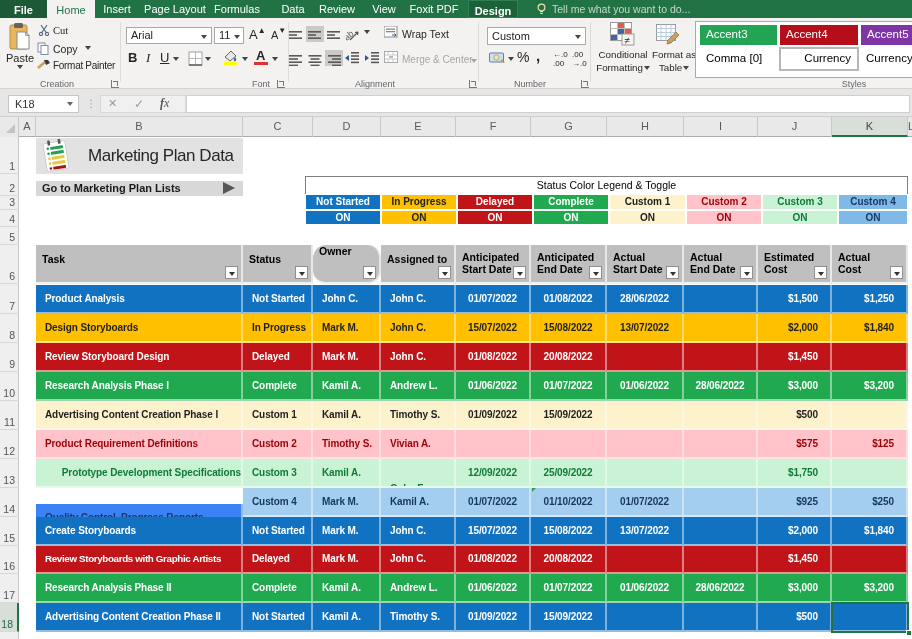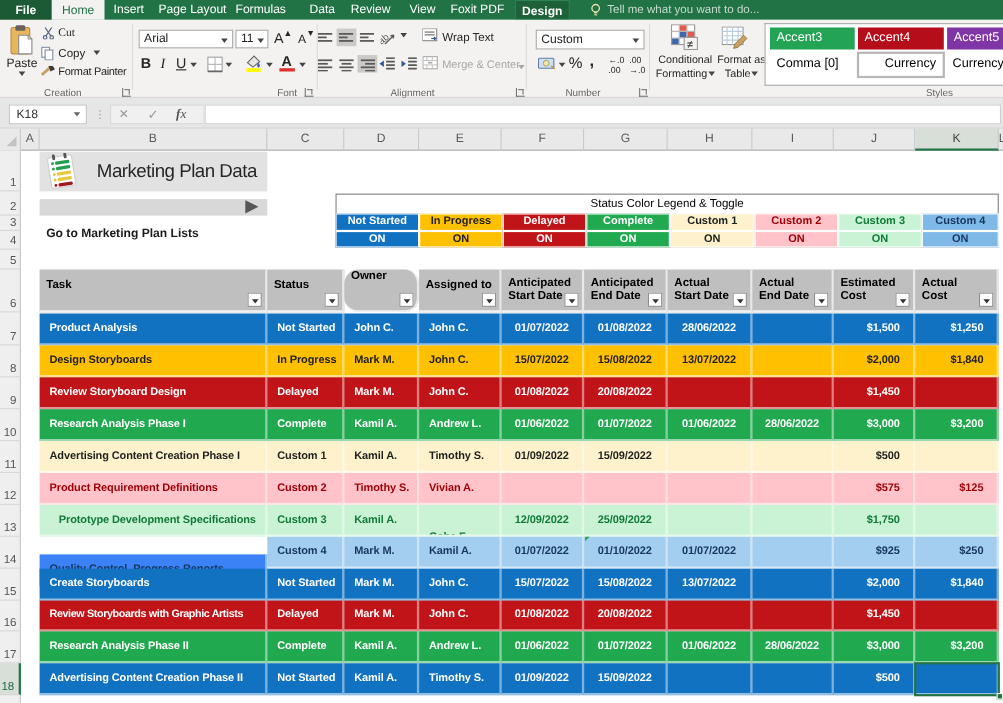--- a/index.html
+++ b/index.html
@@ -289,21 +289,21 @@
 <circle cx="8" cy="18.6" r="1.3" fill="#E8C93E"></circle>
       <rect x="10.4" y="17.2" width="13" height="3" rx="1" fill="#E8C93E"></rect>
 <circle cx="8" cy="23.6" r="1.3" fill="#E8C93E"></circle>
       <rect x="10.4" y="22.2" width="13" height="3" rx="1" fill="#E8C93E"></rect>
 <circle cx="8" cy="28.6" r="1.3" fill="#A01818"></circle>
       <rect x="10.4" y="27.2" width="13" height="3" rx="1" fill="#A01818"></rect>
 </g>
   </svg>
 <div class="ab" style="left:88px;top:146px;font-size:17px;letter-spacing:-0.45px;color:#262626;">Marketing Plan Data</div>
 <div class="ab" style="left:36px;top:181px;width:207px;height:15px;background:#D8D8D8;"></div>
-<div class="ab" style="left:42px;top:182px;font-size:11px;font-weight:bold;color:#1a1a1a;margin-top:24px;">Go to Marketing Plan Lists</div>
+<div class="ab" style="left:42px;top:182px;font-size:11px;font-weight:bold;color:#1a1a1a;">Go to Marketing Plan Lists</div>
 <div class="ab" style="left:223px;top:182px;width:0;height:0;border-top:6.5px solid transparent;border-bottom:6.5px solid transparent;border-left:12px solid #565656;"></div>
 <div class="ab" style="left:305px;top:176px;width:603px;height:49px;border:1px solid #808080;background:#fff;"></div>
 <div class="ab" style="left:305px;top:177px;width:603px;height:17px;font-size:10.5px;color:#000;text-align:center;line-height:16px;">Status Color Legend &amp; Toggle</div>
 <div class="ab" style="left:305px;top:194px;width:76px;height:16px;background:#1272C2;border:1px solid #fff;color:#fff;font-size:10px;font-weight:bold;text-align:center;line-height:14px;">Not Started</div>
 <div class="ab" style="left:305px;top:210px;width:76px;height:15px;background:#1272C2;border:1px solid #fff;color:#fff;font-size:10px;font-weight:bold;text-align:center;line-height:13px;">ON</div>
 <div class="ab" style="left:381px;top:194px;width:76px;height:16px;background:#FFC000;border:1px solid #fff;color:#222;font-size:10px;font-weight:bold;text-align:center;line-height:14px;">In Progress</div>
 <div class="ab" style="left:381px;top:210px;width:76px;height:15px;background:#FFC000;border:1px solid #fff;color:#222;font-size:10px;font-weight:bold;text-align:center;line-height:13px;">ON</div>
 <div class="ab" style="left:457px;top:194px;width:76px;height:16px;background:#C11418;border:1px solid #fff;color:#fff;font-size:10px;font-weight:bold;text-align:center;line-height:14px;">Delayed</div>
 <div class="ab" style="left:457px;top:210px;width:76px;height:15px;background:#C11418;border:1px solid #fff;color:#fff;font-size:10px;font-weight:bold;text-align:center;line-height:13px;">ON</div>
 <div class="ab" style="left:533px;top:194px;width:76px;height:16px;background:#21A94F;border:1px solid #fff;color:#fff;font-size:10px;font-weight:bold;text-align:center;line-height:14px;">Complete</div>
@@ -379,21 +379,21 @@
 <div class="ab" style="left:36px;top:430px;width:207px;height:29px;background:#FFC3C9;color:#9C0006;font-size:10px;letter-spacing:-0.1px;font-weight:bold;border-right:2px solid rgba(255,255,255,0.45);border-bottom:2px solid rgba(255,255,255,0.55);padding:0 0 0 9px;text-align:left;white-space:nowrap;overflow:hidden;line-height:27px;">Product Requirement Definitions</div>
 <div class="ab" style="left:243px;top:430px;width:70px;height:29px;background:#FFC3C9;color:#9C0006;font-size:10px;letter-spacing:-0.1px;font-weight:bold;border-right:2px solid rgba(255,255,255,0.45);border-bottom:2px solid rgba(255,255,255,0.55);padding:0 0 0 9px;text-align:left;white-space:nowrap;overflow:hidden;line-height:27px;">Custom 2</div>
 <div class="ab" style="left:313px;top:430px;width:68px;height:29px;background:#FFC3C9;color:#9C0006;font-size:10px;letter-spacing:-0.1px;font-weight:bold;border-right:2px solid rgba(255,255,255,0.45);border-bottom:2px solid rgba(255,255,255,0.55);padding:0 0 0 9px;text-align:left;white-space:nowrap;overflow:hidden;line-height:27px;">Timothy S.</div>
 <div class="ab" style="left:381px;top:430px;width:75px;height:29px;background:#FFC3C9;color:#9C0006;font-size:10px;letter-spacing:-0.1px;font-weight:bold;border-right:2px solid rgba(255,255,255,0.45);border-bottom:2px solid rgba(255,255,255,0.55);padding:0 0 0 9px;text-align:left;white-space:nowrap;overflow:hidden;line-height:27px;">Vivian A.</div>
 <div class="ab" style="left:456px;top:430px;width:75px;height:29px;background:#FFC3C9;color:#9C0006;font-size:10px;letter-spacing:-0.1px;font-weight:bold;border-right:2px solid rgba(255,255,255,0.45);border-bottom:2px solid rgba(255,255,255,0.55);padding:0;text-align:center;white-space:nowrap;overflow:hidden;line-height:27px;"></div>
 <div class="ab" style="left:531px;top:430px;width:76px;height:29px;background:#FFC3C9;color:#9C0006;font-size:10px;letter-spacing:-0.1px;font-weight:bold;border-right:2px solid rgba(255,255,255,0.45);border-bottom:2px solid rgba(255,255,255,0.55);padding:0;text-align:center;white-space:nowrap;overflow:hidden;line-height:27px;"></div>
 <div class="ab" style="left:607px;top:430px;width:77px;height:29px;background:#FFC3C9;color:#9C0006;font-size:10px;letter-spacing:-0.1px;font-weight:bold;border-right:2px solid rgba(255,255,255,0.45);border-bottom:2px solid rgba(255,255,255,0.55);padding:0;text-align:center;white-space:nowrap;overflow:hidden;line-height:27px;"></div>
 <div class="ab" style="left:684px;top:430px;width:74px;height:29px;background:#FFC3C9;color:#9C0006;font-size:10px;letter-spacing:-0.1px;font-weight:bold;border-right:2px solid rgba(255,255,255,0.45);border-bottom:2px solid rgba(255,255,255,0.55);padding:0;text-align:center;white-space:nowrap;overflow:hidden;line-height:27px;"></div>
 <div class="ab" style="left:758px;top:430px;width:74px;height:29px;background:#FFC3C9;color:#9C0006;font-size:10px;letter-spacing:-0.1px;font-weight:bold;border-right:2px solid rgba(255,255,255,0.45);border-bottom:2px solid rgba(255,255,255,0.55);padding:0 12px 0 0;text-align:right;white-space:nowrap;overflow:hidden;line-height:27px;">$575</div>
 <div class="ab" style="left:832px;top:430px;width:76px;height:29px;background:#FFC3C9;color:#9C0006;font-size:10px;letter-spacing:-0.1px;font-weight:bold;border-right:2px solid rgba(255,255,255,0.45);border-bottom:2px solid rgba(255,255,255,0.55);padding:0 12px 0 0;text-align:right;white-space:nowrap;overflow:hidden;line-height:27px;">$125</div>
-<div class="ab" style="left:36px;top:459px;width:207px;height:29px;background:#C9F3D4;color:#117A38;font-size:10px;letter-spacing:-0.1px;font-weight:bold;border-right:2px solid rgba(255,255,255,0.45);border-bottom:2px solid rgba(255,255,255,0.55);padding:0 0 0 9px;text-align:center;white-space:nowrap;overflow:hidden;line-height:27px;">Prototype Development Specifications</div>
+<div class="ab" style="left:36px;top:459px;width:207px;height:29px;background:#C9F3D4;color:#117A38;font-size:10px;letter-spacing:-0.1px;font-weight:bold;border-right:2px solid rgba(255,255,255,0.45);border-bottom:2px solid rgba(255,255,255,0.55);padding:0 0 0 9px;text-align:right;white-space:nowrap;overflow:hidden;line-height:27px;">Prototype Development Specifications</div>
 <div class="ab" style="left:243px;top:459px;width:70px;height:29px;background:#C9F3D4;color:#117A38;font-size:10px;letter-spacing:-0.1px;font-weight:bold;border-right:2px solid rgba(255,255,255,0.45);border-bottom:2px solid rgba(255,255,255,0.55);padding:0 0 0 9px;text-align:left;white-space:nowrap;overflow:hidden;line-height:27px;">Custom 3</div>
 <div class="ab" style="left:313px;top:459px;width:68px;height:29px;background:#C9F3D4;color:#117A38;font-size:10px;letter-spacing:-0.1px;font-weight:bold;border-right:2px solid rgba(255,255,255,0.45);border-bottom:2px solid rgba(255,255,255,0.55);padding:0 0 0 9px;text-align:left;white-space:nowrap;overflow:hidden;line-height:27px;">Kamil A.</div>
 <div class="ab" style="left:381px;top:459px;width:75px;height:29px;background:#C9F3D4;color:#117A38;font-size:10px;letter-spacing:-0.1px;font-weight:bold;border-right:2px solid rgba(255,255,255,0.45);border-bottom:2px solid rgba(255,255,255,0.55);padding:16px 0 0 9px;text-align:left;white-space:nowrap;overflow:hidden;line-height:27px;">Gabe F.</div>
 <div class="ab" style="left:456px;top:459px;width:75px;height:29px;background:#C9F3D4;color:#117A38;font-size:10px;letter-spacing:-0.1px;font-weight:bold;border-right:2px solid rgba(255,255,255,0.45);border-bottom:2px solid rgba(255,255,255,0.55);padding:0;text-align:center;white-space:nowrap;overflow:hidden;line-height:27px;">12/09/2022</div>
 <div class="ab" style="left:531px;top:459px;width:76px;height:29px;background:#C9F3D4;color:#117A38;font-size:10px;letter-spacing:-0.1px;font-weight:bold;border-right:2px solid rgba(255,255,255,0.45);border-bottom:2px solid rgba(255,255,255,0.55);padding:0;text-align:center;white-space:nowrap;overflow:hidden;line-height:27px;">25/09/2022</div>
 <div class="ab" style="left:607px;top:459px;width:77px;height:29px;background:#C9F3D4;color:#117A38;font-size:10px;letter-spacing:-0.1px;font-weight:bold;border-right:2px solid rgba(255,255,255,0.45);border-bottom:2px solid rgba(255,255,255,0.55);padding:0;text-align:center;white-space:nowrap;overflow:hidden;line-height:27px;"></div>
 <div class="ab" style="left:684px;top:459px;width:74px;height:29px;background:#C9F3D4;color:#117A38;font-size:10px;letter-spacing:-0.1px;font-weight:bold;border-right:2px solid rgba(255,255,255,0.45);border-bottom:2px solid rgba(255,255,255,0.55);padding:0;text-align:center;white-space:nowrap;overflow:hidden;line-height:27px;"></div>
 <div class="ab" style="left:758px;top:459px;width:74px;height:29px;background:#C9F3D4;color:#117A38;font-size:10px;letter-spacing:-0.1px;font-weight:bold;border-right:2px solid rgba(255,255,255,0.45);border-bottom:2px solid rgba(255,255,255,0.55);padding:0 12px 0 0;text-align:right;white-space:nowrap;overflow:hidden;line-height:27px;">$1,750</div>
 <div class="ab" style="left:832px;top:459px;width:76px;height:29px;background:#C9F3D4;color:#117A38;font-size:10px;letter-spacing:-0.1px;font-weight:bold;border-right:2px solid rgba(255,255,255,0.45);border-bottom:2px solid rgba(255,255,255,0.55);padding:0 12px 0 0;text-align:right;white-space:nowrap;overflow:hidden;line-height:27px;"></div>
 <div class="ab" style="left:36px;top:488px;width:207px;height:29px;background:#3b82f6;color:#17375E;font-size:10px;letter-spacing:-0.1px;font-weight:bold;border-right:2px solid rgba(255,255,255,0.45);border-bottom:2px solid rgba(255,255,255,0.55);padding:0 0 0 9px;text-align:left;white-space:nowrap;overflow:hidden;line-height:27px;margin-top:16px;">Quality Control, Progress Reports</div>

